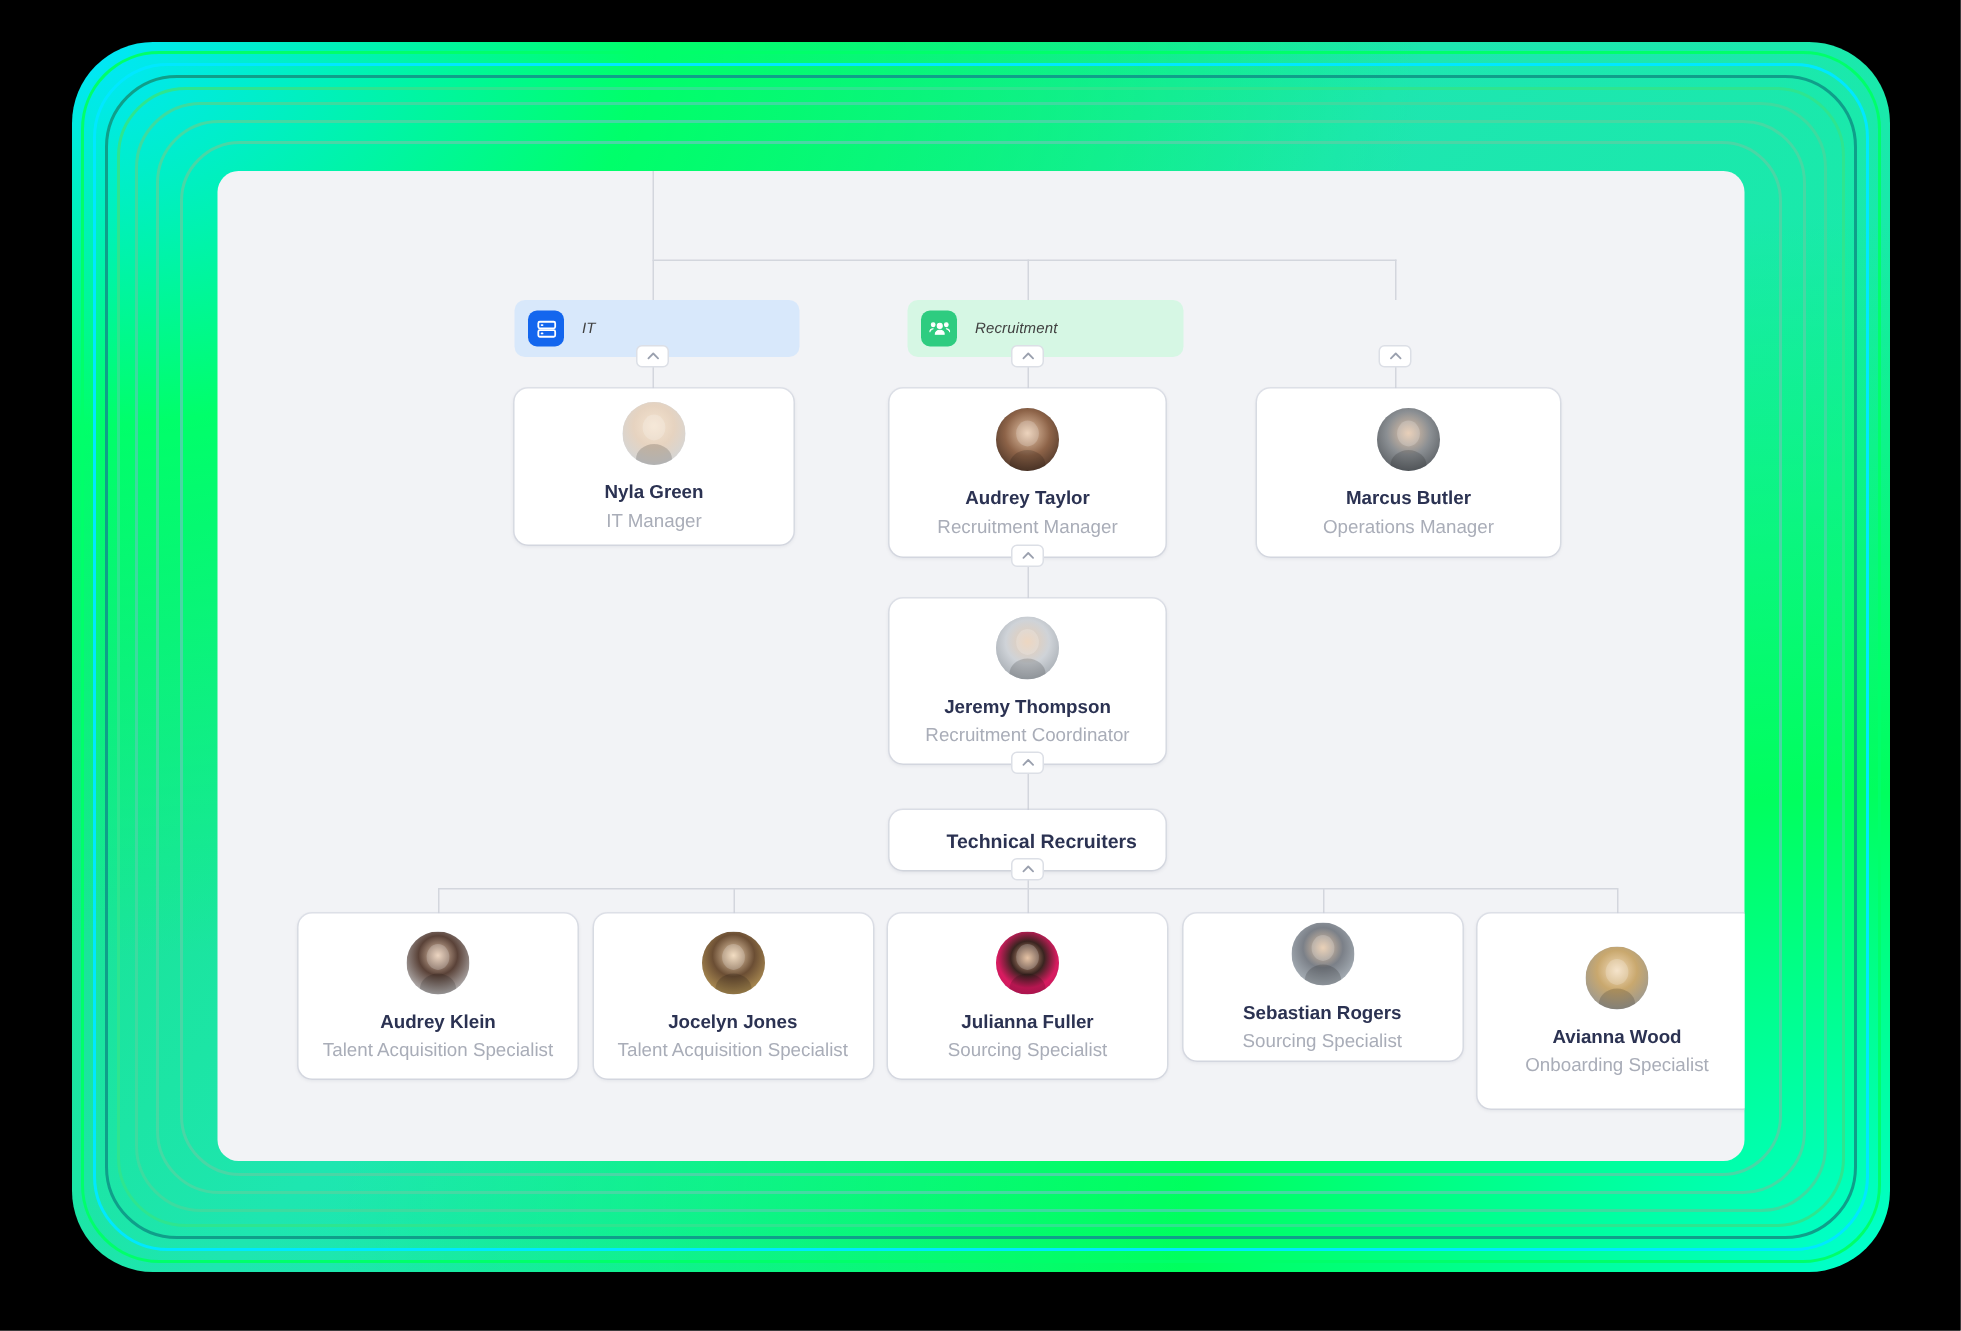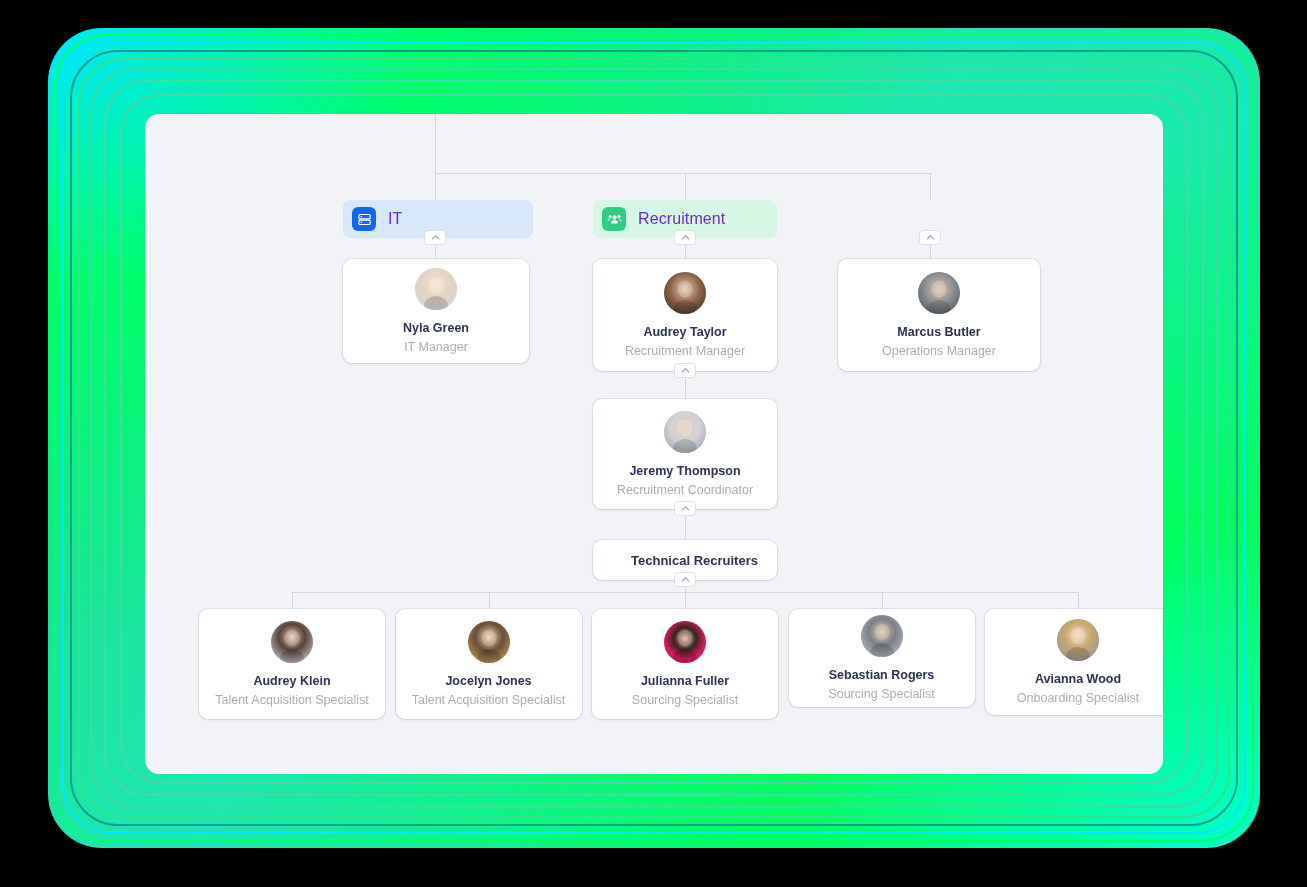--- a/index.html
+++ b/index.html
@@ -66,23 +66,24 @@
     gap: 12px;
   }
   .dept-icon {
     width: 24px; height: 24px;
     border-radius: 6px;
     display: flex; align-items: center; justify-content: center;
     flex: 0 0 auto;
   }
   .dept-icon svg { width: 15px; height: 15px; display: block; }
   .dept-label {
-    font-size: 16px;
-    color: #6d28d9;
+    font-size: 10px;
+    color: #404040;
     letter-spacing: .1px;
+    font-style: italic;
   }
 
   
   .card {
     position: absolute;
     background: #ffffff;
     border-radius: 9px;
     box-shadow: 0 1px 3px rgba(20,26,60,.10), 0 0 0 1px rgba(210,214,224,.55);
   }
   .card-person {
@@ -156,21 +157,21 @@
           <line x1="6.5" y1="16.5" x2="7.5" y2="16.5"></line>
         </svg>
       </div>
       <div class="dept-label">IT</div>
     </div>
     <div class="toggle" style="left: 279px; top: 116px;">
       <svg viewBox="0 0 24 24" fill="none" stroke="#9aa0ae" stroke-width="2.6" stroke-linecap="round" stroke-linejoin="round">
         <polyline points="5,15 12,8 19,15"></polyline>
       </svg>
     </div>
-    <div class="dept" style="left: 448px; top: 86px; width: 184px; background: rgb(214, 247, 228);">
+    <div class="dept" style="left: 460px; top: 86px; width: 184px; background: rgb(214, 247, 228);">
       <div class="dept-icon" style="background: rgb(46, 204, 128);">
         <svg viewBox="0 0 24 24" fill="#ffffff" stroke="#ffffff" stroke-width="1.1" stroke-linecap="round" stroke-linejoin="round">
           <circle cx="12" cy="8.4" r="2.7"></circle>
           <path d="M7.2 17.4c0-2.7 2.2-4.3 4.8-4.3s4.8 1.6 4.8 4.3z"></path>
           <circle cx="5" cy="7.2" r="2"></circle>
           <path d="M1.5 14.6c0-2 1.6-3.2 3.5-3.2"></path>
           <circle cx="19" cy="7.2" r="2"></circle>
           <path d="M22.5 14.6c0-2-1.6-3.2-3.5-3.2"></path>
         </svg>
       </div>
@@ -297,21 +298,21 @@
         <svg viewBox="0 0 42 42">
           <rect width="42" height="42" fill="url(#g-sebastian)"></rect>
           <ellipse cx="21" cy="17" rx="7.6" ry="8.6" fill="rgba(255,255,255,.20)"></ellipse>
           <ellipse cx="21" cy="38" rx="12" ry="10" fill="rgba(0,0,0,.16)"></ellipse>
         </svg>
       </div>
       <div class="p-name">Sebastian Rogers</div>
       <div class="p-title">Sourcing Specialist</div>
     </div>
     <div class="line-v" style="left: 933px; top: 478px; width: 1px; height: 17px;"></div>
-    <div class="card card-person" style="left: 840px; top: 495px; width: 186px; height: 106px;">
+    <div class="card card-person" style="left: 840px; top: 495px; width: 186px; height: 130px;">
       <div class="avatar">
         <svg viewBox="0 0 42 42">
           <rect width="42" height="42" fill="url(#g-avianna)"></rect>
           <ellipse cx="21" cy="17" rx="7.6" ry="8.6" fill="rgba(255,255,255,.20)"></ellipse>
           <ellipse cx="21" cy="38" rx="12" ry="10" fill="rgba(0,0,0,.16)"></ellipse>
         </svg>
       </div>
       <div class="p-name">Avianna Wood</div>
       <div class="p-title">Onboarding Specialist</div>
     </div>

